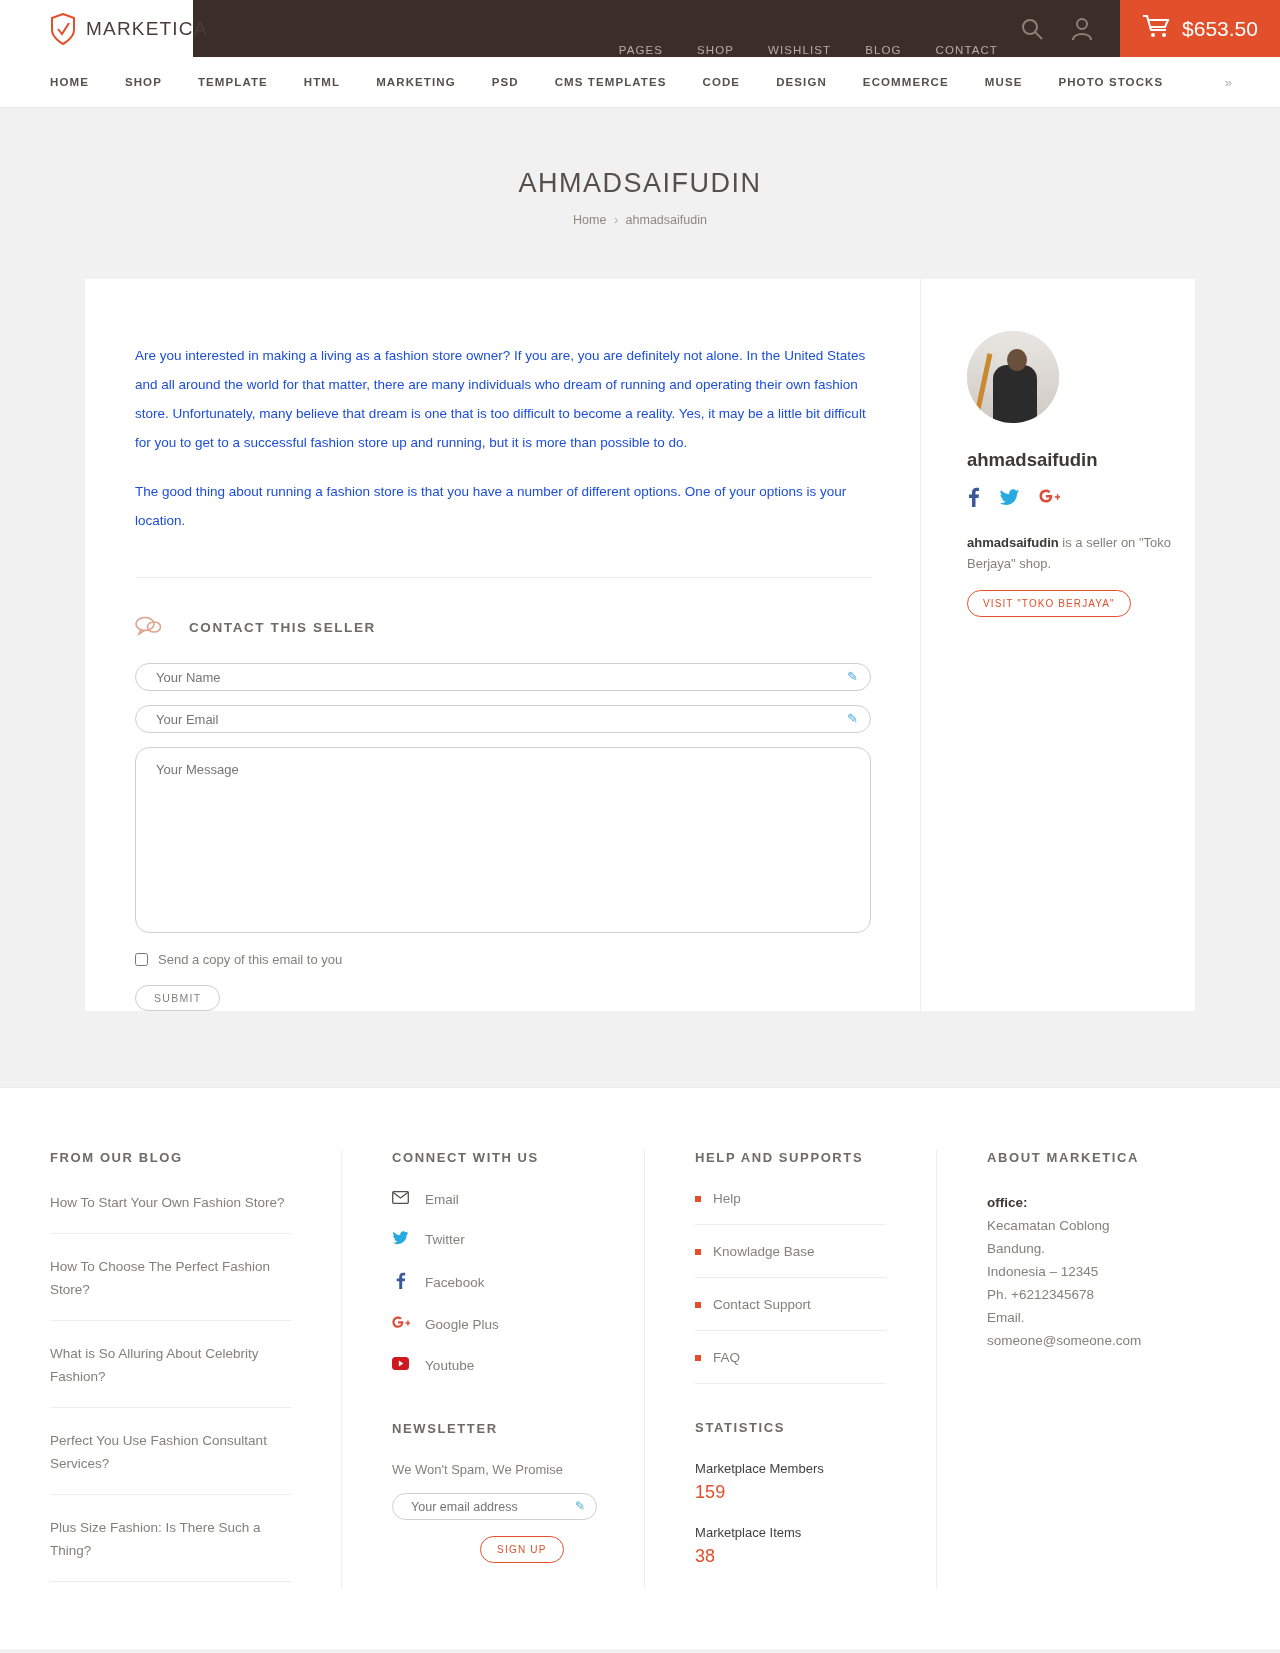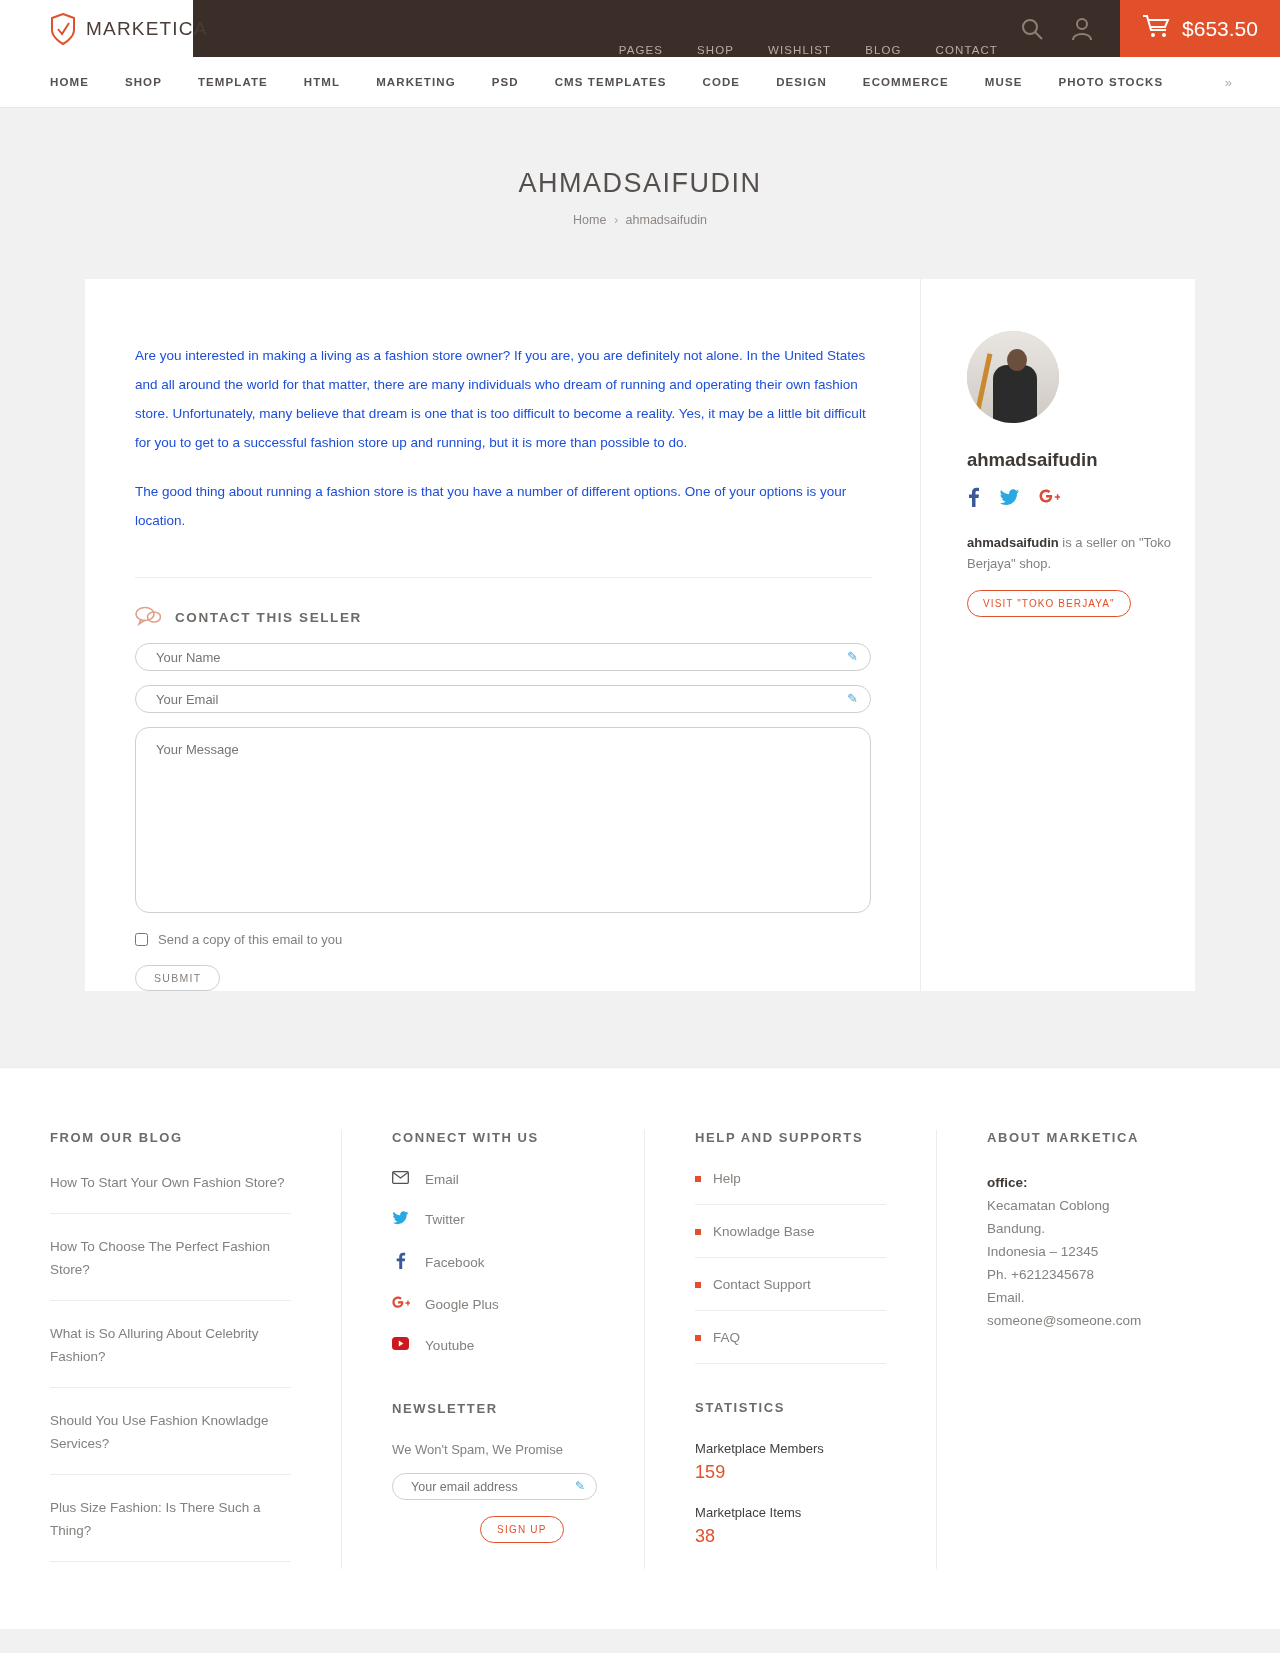--- a/index.html
+++ b/index.html
@@ -127,21 +127,21 @@
 
   .contact-head {
     display: flex;
     align-items: center;
     gap: 14px;
     border-top: 1px solid #ececec;
     margin-top: 42px;
     padding-top: 28px;
   }
   .contact-head h3 {
-    margin: 0;
+    margin: 14px;
     font-size: 13.5px;
     letter-spacing: 1.6px;
     color: #6e6a67;
     font-weight: 600;
   }
 
   .field {
     position: relative;
     margin-top: 14px;
   }
@@ -481,21 +481,21 @@
   </div>
 </div>
 
 <div class="footer">
 
   <div class="fcol col1">
     <h4>FROM OUR BLOG</h4>
     <div class="blog-item">How To Start Your Own Fashion Store?</div>
     <div class="blog-item">How To Choose The Perfect Fashion Store?</div>
     <div class="blog-item">What is So Alluring About Celebrity Fashion?</div>
-    <div class="blog-item">Should You Use Fashion Knowladge Services?</div>
+    <div class="blog-item">Perfect You Use Fashion Consultant Services?</div>
     <div class="blog-item last">Plus Size Fashion: Is There Such a Thing?</div>
   </div>
 
   <div class="fcol col2">
     <h4>CONNECT WITH US</h4>
 
     <div class="social-item">
       <span class="si-ico">
         <svg width="17" height="13" viewBox="0 0 17 13">
             <rect x="0.7" y="0.7" width="15.6" height="11.6" rx="1" fill="none" stroke="#55504d" stroke-width="1.3"></rect>

